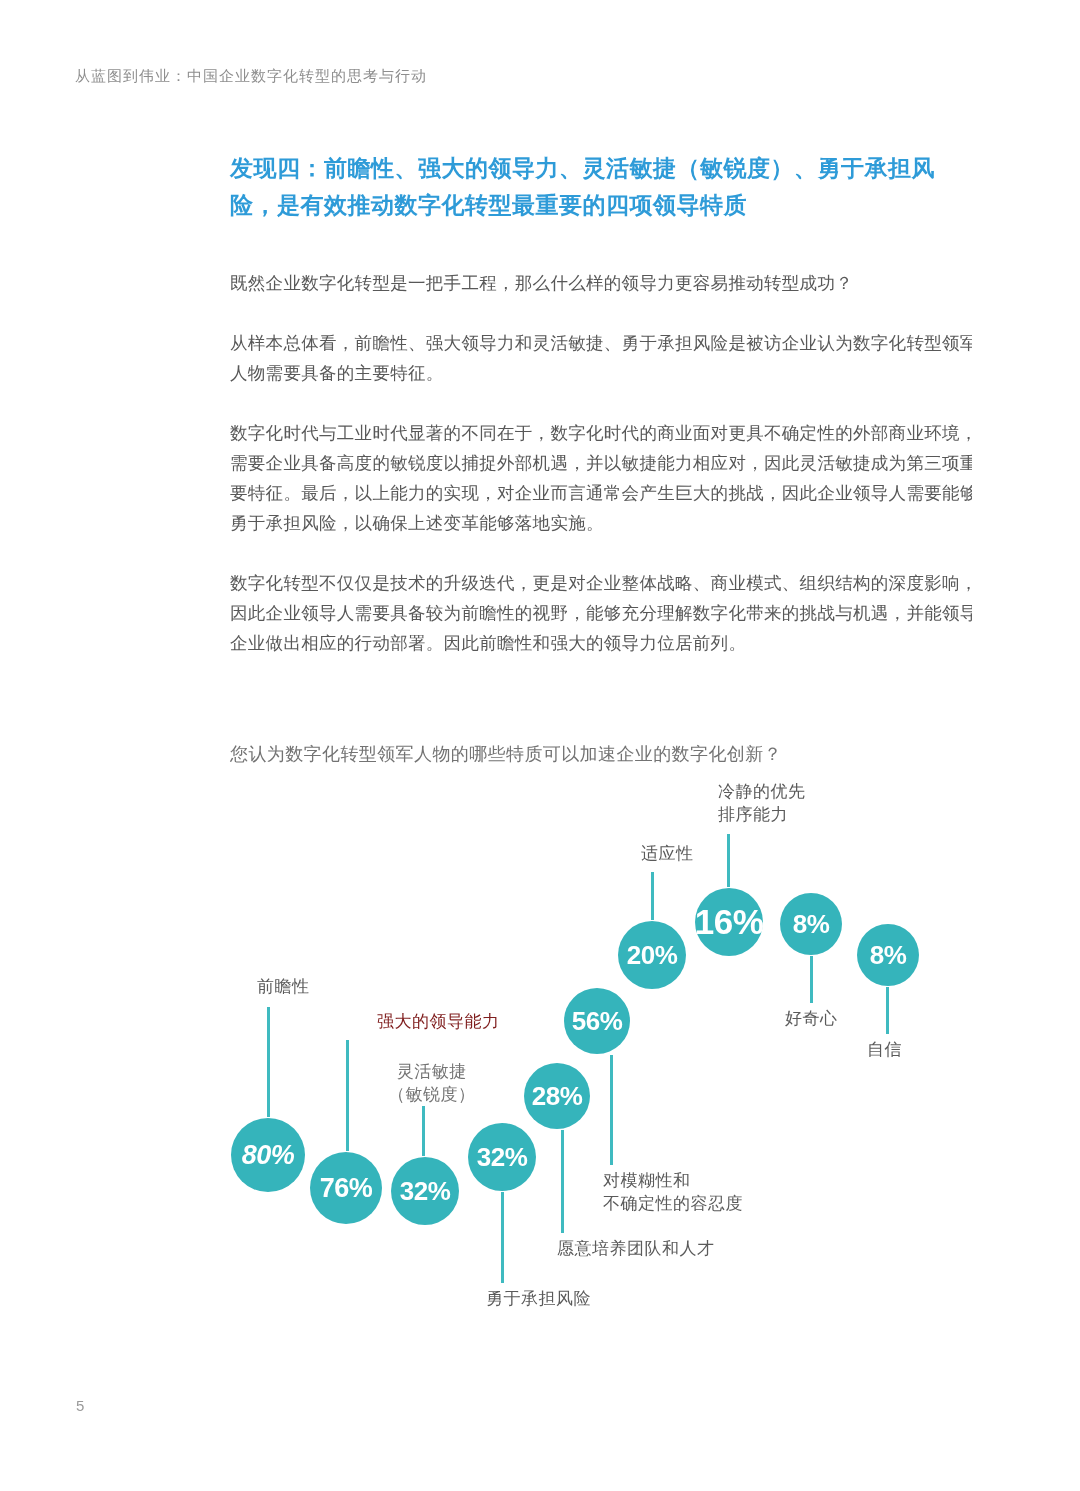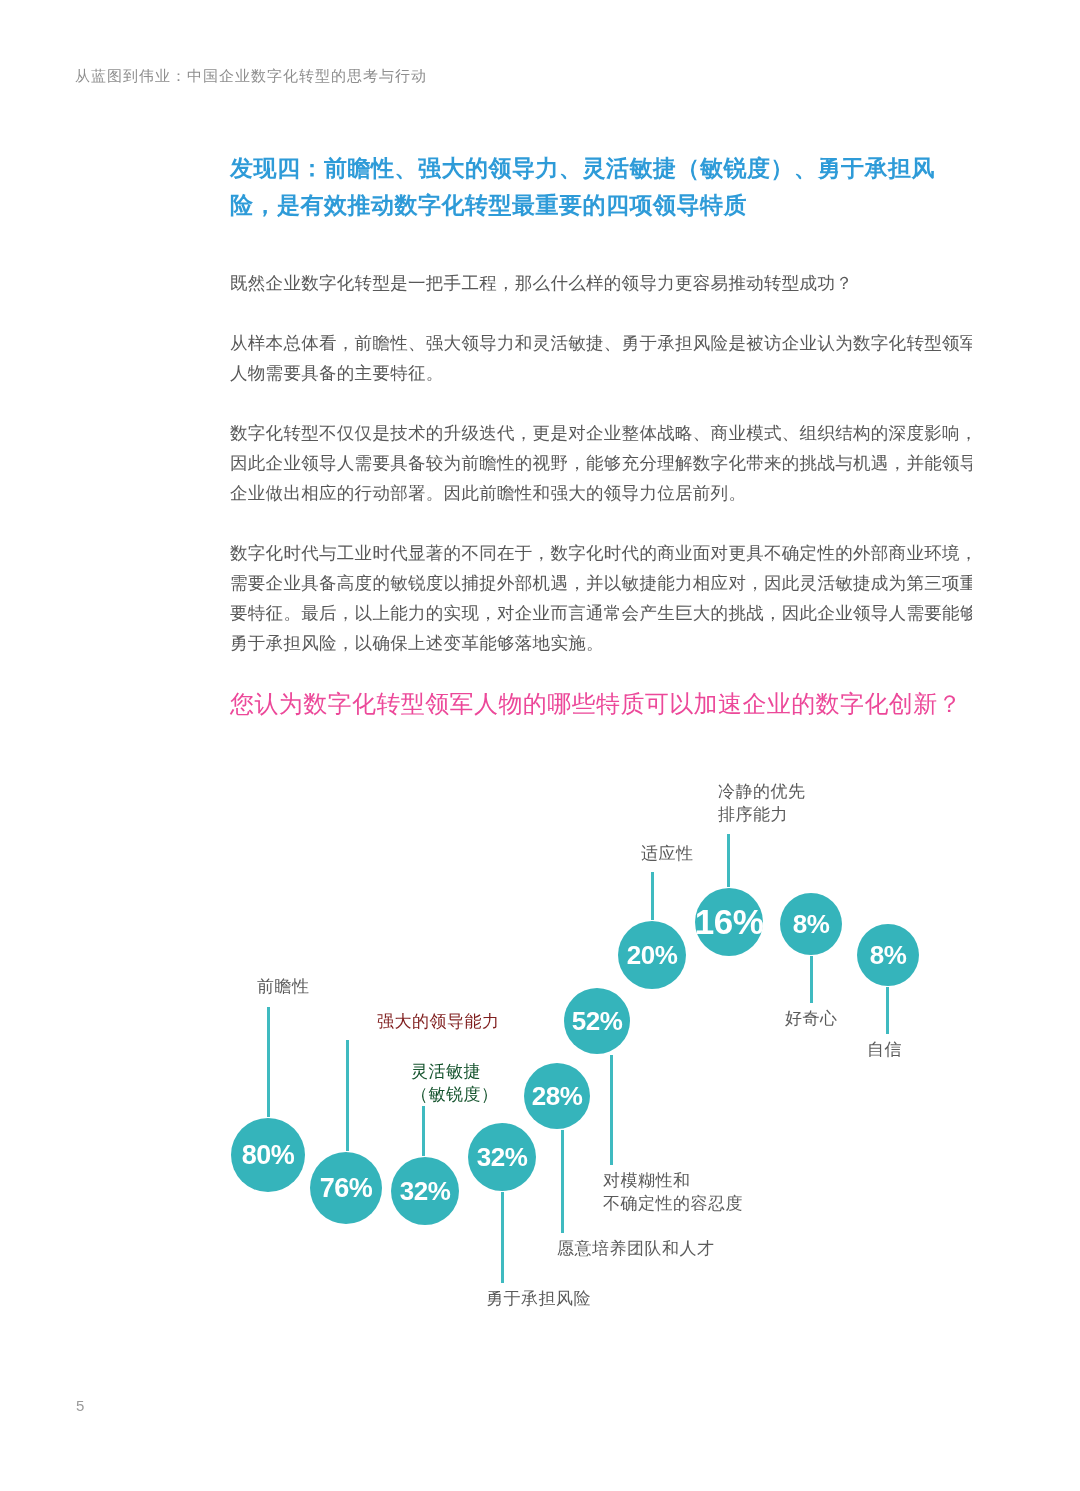--- a/index.html
+++ b/index.html
@@ -12,21 +12,21 @@
   }
   .article{position:absolute;left:230px;top:150px;width:748px;}
   .heading{
     margin:0;font-size:23px;line-height:37px;font-weight:bold;color:#2e9bd8;letter-spacing:0.5px;
   }
   .article p{
     margin:30px 0 0 0;font-size:17.5px;line-height:30px;color:#585858;letter-spacing:0.3px;
   }
   .article p.first{margin-top:44px;}
   .question{
-    margin-top:32px;font-size:24px;line-height:28px;color:#ec4899;letter-spacing:0.4px;
+    margin-top:82px;font-size:18px;line-height:28px;color:#737373;letter-spacing:0.4px;
   }
   .chart{position:absolute;left:0;top:762px;width:1080px;height:600px;}
   .bubble{
     position:absolute;border-radius:50%;background:#35b4bb;color:#ffffff;
     display:flex;align-items:center;justify-content:center;
     font-weight:bold;letter-spacing:-0.5px;
   }
   .leader-line{position:absolute;width:3px;background:#3fbac0;}
   .bubble-label{
     position:absolute;font-size:17px;line-height:23px;color:#5a5a5a;white-space:pre-line;letter-spacing:0.5px;
@@ -37,44 +37,44 @@
 <body>
 
 <div class="page">
 
   <div class="running-header">从蓝图到伟业：中国企业数字化转型的思考与行动</div>
 
   <div class="article">
     <h1 class="heading">发现四：前瞻性、强大的领导力、灵活敏捷（敏锐度）、勇于承担风险，是有效推动数字化转型最重要的四项领导特质</h1>
     <p class="first">既然企业数字化转型是一把手工程，那么什么样的领导力更容易推动转型成功？</p>
     <p>从样本总体看，前瞻性、强大领导力和灵活敏捷、勇于承担风险是被访企业认为数字化转型领军人物需要具备的主要特征。</p>
+    <p>数字化时代与工业时代显著的不同在于，数字化时代的商业面对更具不确定性的外部商业环境，需要企业具备高度的敏锐度以捕捉外部机遇，并以敏捷能力相应对，因此灵活敏捷成为第三项重要特征。最后，以上能力的实现，对企业而言通常会产生巨大的挑战，因此企业领导人需要能够勇于承担风险，以确保上述变革能够落地实施。</p>
     <p>数字化转型不仅仅是技术的升级迭代，更是对企业整体战略、商业模式、组织结构的深度影响，因此企业领导人需要具备较为前瞻性的视野，能够充分理解数字化带来的挑战与机遇，并能领导企业做出相应的行动部署。因此前瞻性和强大的领导力位居前列。</p>
-    <p>数字化时代与工业时代显著的不同在于，数字化时代的商业面对更具不确定性的外部商业环境，需要企业具备高度的敏锐度以捕捉外部机遇，并以敏捷能力相应对，因此灵活敏捷成为第三项重要特征。最后，以上能力的实现，对企业而言通常会产生巨大的挑战，因此企业领导人需要能够勇于承担风险，以确保上述变革能够落地实施。</p>
     <div class="question">您认为数字化转型领军人物的哪些特质可以加速企业的数字化创新？</div>
   </div>
 
   <div class="chart" id="chart">
       <div class="leader-line" style="left: 266.5px; top: 245px; height: 110px; background: rgb(63, 186, 192);"></div>
-      <div class="bubble" style="left: 231px; top: 356px; width: 74px; height: 74px; font-size: 27px; background: rgb(53, 180, 187); color: rgb(255, 255, 255);">80%</div>
+      <div class="bubble" style="left: 231px; top: 356px; width: 74px; height: 74px; font-size: 27px; background: rgb(53, 180, 187); color: rgb(255, 255, 255); font-style: italic;">80%</div>
       <div class="bubble-label" style="left: 257px; top: 213px; color: rgb(90, 90, 90);">前瞻性</div>
       <div class="leader-line" style="left: 345.5px; top: 278px; height: 111px; background: rgb(63, 186, 192);"></div>
       <div class="bubble" style="left: 310px; top: 390px; width: 72px; height: 72px; font-size: 27px; background: rgb(53, 180, 187); color: rgb(255, 255, 255);">76%</div>
       <div class="bubble-label" style="left: 333px; top: 248px; color: #7f1d1d; margin-left: 44px;">强大的领导能力</div>
       <div class="leader-line" style="left: 421.5px; top: 344px; height: 50px; background: rgb(63, 186, 192);"></div>
       <div class="bubble" style="left: 391px; top: 395px; width: 68px; height: 68px; font-size: 26px; background: rgb(53, 180, 187); color: rgb(255, 255, 255);">32%</div>
-      <div class="bubble-label" style="left: 411px; top: 298px; color: #14532d;">灵活敏捷
+      <div class="bubble-label" style="left: 388px; top: 298px; color: #737373; text-align: center;">灵活敏捷
 （敏锐度）</div>
       <div class="leader-line" style="left: 500.5px; top: 430px; height: 91px; background: rgb(63, 186, 192);"></div>
       <div class="bubble" style="left: 468px; top: 361px; width: 68px; height: 68px; font-size: 26px; background: rgb(53, 180, 187); color: rgb(255, 255, 255);">32%</div>
       <div class="bubble-label" style="left: 486px; top: 525px; color: rgb(90, 90, 90);">勇于承担风险</div>
       <div class="leader-line" style="left: 560.5px; top: 368px; height: 103px; background: rgb(63, 186, 192);"></div>
       <div class="bubble" style="left: 524px; top: 301px; width: 66px; height: 66px; font-size: 26px; background: rgb(53, 180, 187); color: rgb(255, 255, 255);">28%</div>
       <div class="bubble-label" style="left: 557px; top: 475px; color: rgb(90, 90, 90);">愿意培养团队和人才</div>
       <div class="leader-line" style="left: 609.5px; top: 293px; height: 110px; background: rgb(63, 186, 192);"></div>
-      <div class="bubble" style="left: 564px; top: 226px; width: 66px; height: 66px; font-size: 26px; background: rgb(53, 180, 187); color: rgb(255, 255, 255);">52%</div>
+      <div class="bubble" style="left: 564px; top: 226px; width: 66px; height: 66px; font-size: 26px; background: rgb(53, 180, 187); color: rgb(255, 255, 255);">56%</div>
       <div class="bubble-label" style="left: 603px; top: 407px; color: rgb(90, 90, 90);">对模糊性和
 不确定性的容忍度</div>
       <div class="leader-line" style="left: 650.5px; top: 110px; height: 48px; background: rgb(63, 186, 192);"></div>
       <div class="bubble" style="left: 618px; top: 159px; width: 68px; height: 68px; font-size: 26px; background: rgb(53, 180, 187); color: rgb(255, 255, 255);">20%</div>
       <div class="bubble-label" style="left: 641px; top: 80px; color: rgb(90, 90, 90);">适应性</div>
       <div class="leader-line" style="left: 726.5px; top: 72px; height: 53px; background: rgb(63, 186, 192);"></div>
       <div class="bubble" style="left: 695px; top: 126px; width: 68px; height: 68px; font-size: 35px; background: rgb(53, 180, 187); color: rgb(255, 255, 255);">16%</div>
       <div class="bubble-label" style="left: 718px; top: 18px; color: rgb(90, 90, 90);">冷静的优先
 排序能力</div>
       <div class="leader-line" style="left: 809.5px; top: 194px; height: 47px; background: rgb(63, 186, 192);"></div>

